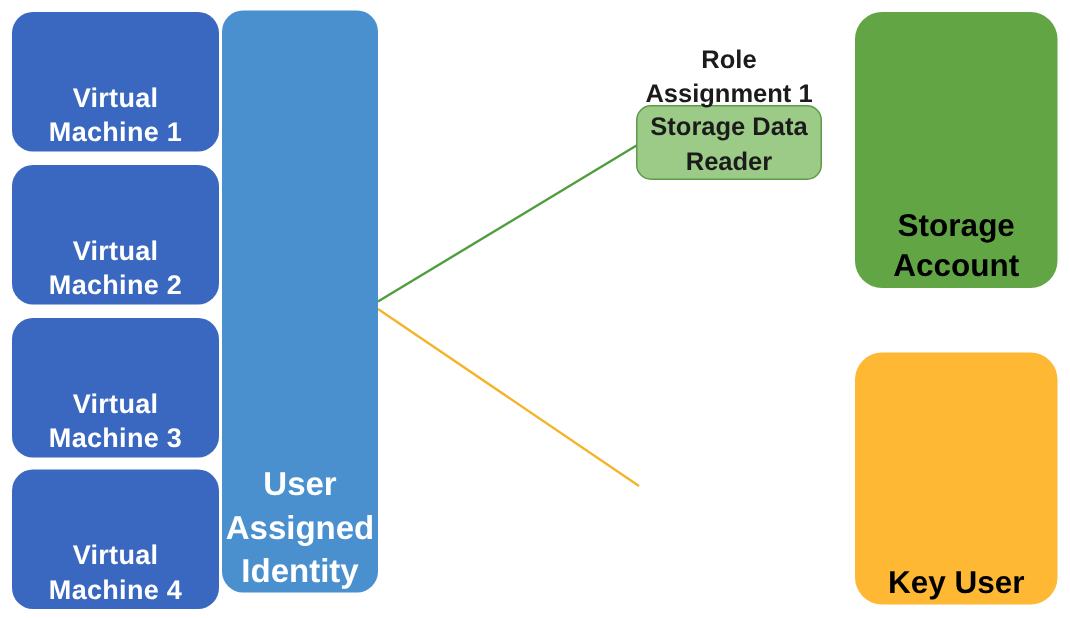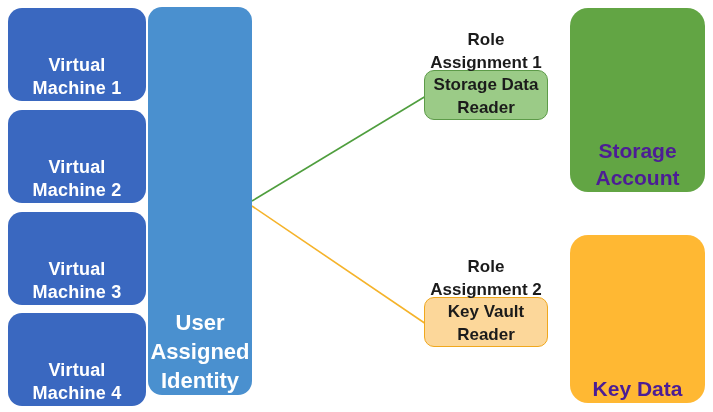--- a/index.html
+++ b/index.html
@@ -86,21 +86,21 @@
     top: 297px;
     background: #fcd79a;
     border: 1.5px solid #f0a81e;
   }
 
   
   .target {
     left: 570px;
     width: 135px;
     border-radius: 18px;
-    color: #4c1d95;
+    color: #000000;
     font-size: 21px;
     font-weight: bold;
     z-index: 4;
   }
   #storage-account {
     top: 8px;
     height: 184px;
     background: #62a544;
   }
   #key-vault {
@@ -153,27 +153,23 @@
     <span class="label">User
 Assigned
 Identity</span>
   </div>
 
   <div class="node role" id="role-1">
     <span class="label">Role Assignment 1
 Storage Data Reader</span>
   </div>
 
-  <div class="node role" id="role-2">
-    <span class="label">Role Assignment 2
-Key Vault Reader</span>
-  </div>
 
   <div class="node target" id="storage-account">
     <span class="label">Storage
 Account</span>
   </div>
 
   <div class="node target" id="key-vault">
-    <span class="label">Key Data</span>
+    <span class="label">Key User</span>
   </div>
 
 </div>
 
 </body></html>

